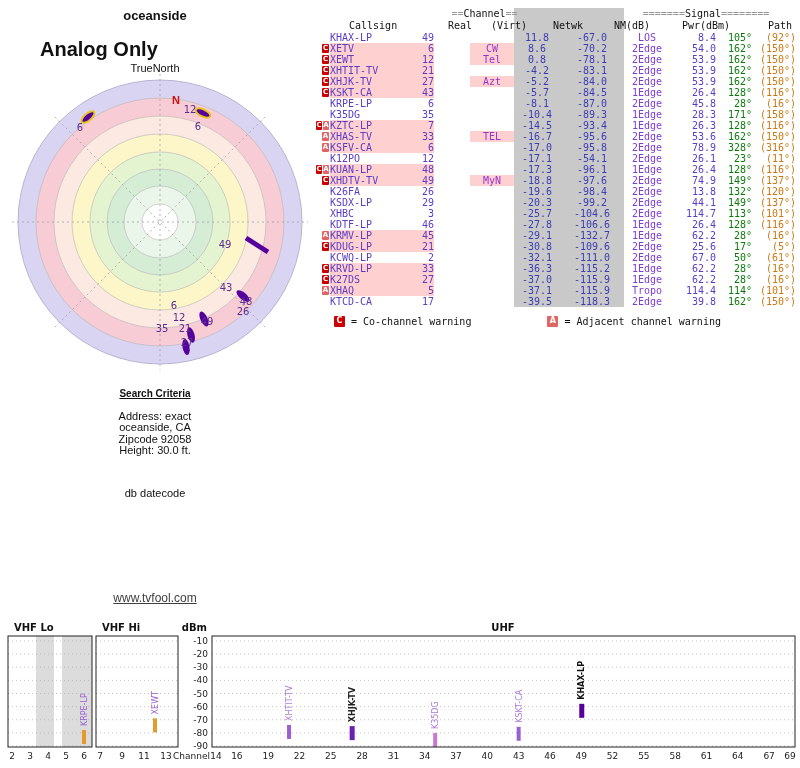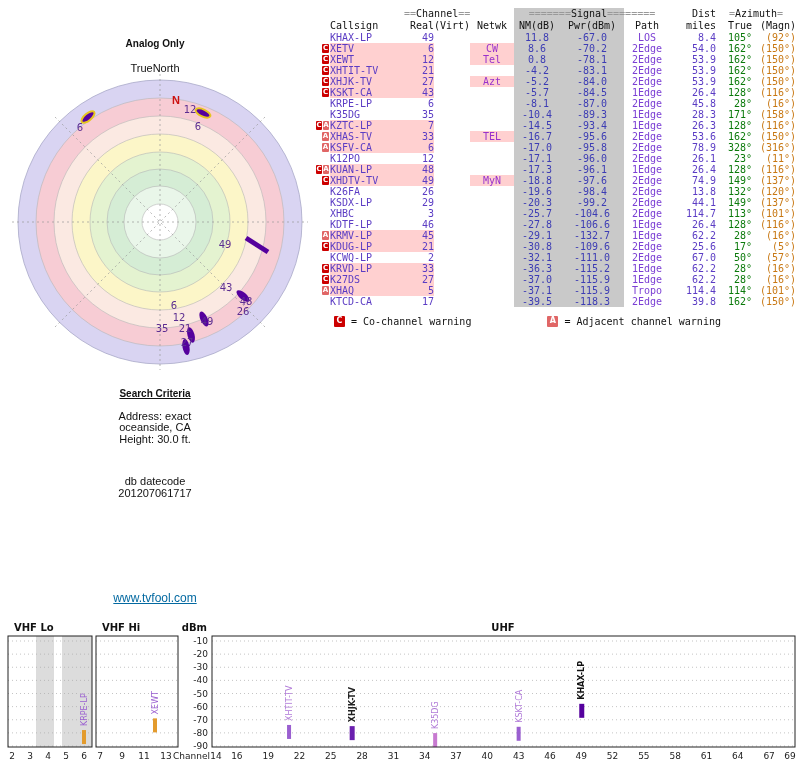--- a/index.html
+++ b/index.html
@@ -2,41 +2,41 @@
 <html><head>
 <meta charset="utf-8">
 <style>
   html,body{margin:0;padding:0;background:#fff;}
   .page{position:relative;width:800px;height:768px;background:#fff;overflow:hidden;
         font-family:"Liberation Sans",sans-serif;color:#111;}
 
   
   #title{position:absolute;left:40px;top:8px;width:230px;text-align:center;
          font-weight:bold;font-size:13px;}
-  #subtitle{position:absolute;left:40px;top:38px;width:230px;text-align:center;
-         font-weight:bold;font-size:10px;}
+  #subtitle{position:absolute;left:40px;top:38px;width:230px;
+         font-weight:bold;font-size:20px;}
   #truenorth{position:absolute;left:40px;top:62px;width:230px;text-align:center;font-size:11px;}
   #radar{position:absolute;left:10px;top:72px;}
   .rlabel{font:10px "DejaVu Sans",sans-serif;fill:#5b2d91;text-anchor:middle;}
 
   #search{position:absolute;left:40px;top:388px;width:230px;text-align:center;
           font-size:11px;line-height:11.5px;}
   #search .heading{font-weight:bold;text-decoration:underline;font-size:10px;margin-bottom:11px;}
   #search .datecode-label{margin-top:31px;}
   #linkwrap{position:absolute;left:40px;top:588px;width:230px;text-align:center;}
-  #linkwrap a{color:#0369a1;font-size:12px;text-decoration:underline;}
+  #linkwrap a{color:#404040;font-size:12px;text-decoration:underline;}
 
   
   .tbl{position:absolute;left:316px;top:8px;width:480px;
        font:10px "DejaVu Sans Mono",monospace;color:#111;}
   .graycol{position:absolute;left:198px;top:0;width:110px;height:299px;background:#c9c9c9;z-index:0;}
   .thead,.trow{position:relative;z-index:1;display:grid;
        grid-template-columns:14px 74px 30px 36px 44px 50px 60px 46px 46px 36px 44px;
        align-items:center;}
-  .thead{height:12px;line-height:12px;}
+  .thead{height:12px;line-height:12px;gap:19px;}
   .trow{height:11px;line-height:11px;}
   .cell{overflow:hidden;white-space:pre;}
   .hc{text-align:center;}
   .eq{color:#999;font-style:normal;}
   .real,.mi,.tru,.mag{text-align:right;}
   .net,.virt,.path{text-align:center;}
   .nm,.pwr{text-align:center;padding-right:4px;}
   .warn{display:flex;justify-content:flex-end;gap:1px;overflow:visible;padding-right:1px;}
   .wb{display:block;width:7px;height:9px;line-height:9px;text-align:center;color:#fff;
       font:bold 7px "DejaVu Sans",sans-serif;border-radius:1px;}
@@ -68,20 +68,21 @@
   .sec{font:bold 10px "DejaVu Sans",sans-serif;fill:#111;}
   .xlabel{font:9px "DejaVu Sans",sans-serif;fill:#222;}
   .slabel{font:8px "DejaVu Sans",sans-serif;}
   .slabel.bold{font-weight:bold;}
 </style>
 </head>
 <body>
 
 <div class="page">
 
+  <div id="title">oceanside</div>
   <div id="subtitle">Analog Only</div>
   <div id="truenorth">TrueNorth</div>
 
   <svg id="radar" width="300" height="300" viewBox="0 0 300 300">
     <g>
       <circle cx="150" cy="150" r="142" fill="#d9d4f2" stroke="#a8a8c8" stroke-width="0.8"></circle>
       <circle cx="150" cy="150" r="124" fill="#f7ccd4" stroke="#b5b5b5" stroke-width="0.6"></circle>
       <circle cx="150" cy="150" r="106" fill="#fbe9e2" stroke="#b5b5b5" stroke-width="0.6"></circle>
       <circle cx="150" cy="150" r="88" fill="#fcf6c8" stroke="#b5b5b5" stroke-width="0.6"></circle>
       <circle cx="150" cy="150" r="70" fill="#e4f3d0" stroke="#b5b5b5" stroke-width="0.6"></circle>
@@ -118,24 +119,24 @@
         <text x="175" y="260" class="rlabel">21</text>
         <text x="177" y="274" class="rlabel">27</text>
       </g>
   </svg>
 
   <div id="search">
     <div class="heading">Search Criteria</div>
     <div id="search-lines">
         <div>Address: exact</div>
         <div>oceanside, CA</div>
+        <div>Zipcode 92058</div>
         <div>Height: 30.0 ft.</div>
       </div>
     <div class="datecode-label">db datecode</div>
-    <div>201207061717</div>
   </div>
 
   <div id="linkwrap">
     <a href="#">www.tvfool.com</a>
   </div>
 
   <div class="tbl">
     <div class="graycol"></div>
     <div class="thead">
       <span class="cell" style="grid-column:1/3"></span>
@@ -302,21 +303,21 @@
           <span class="cell tru">328°</span>
           <span class="cell mag">(316°)</span>
         </div>
         <div class="trow">
           <span class="cell warn"></span>
           <span class="cell cs">K12PO</span>
           <span class="cell real">12</span>
           <span class="cell virt"></span>
           <span class="cell net"></span>
           <span class="cell nm">-17.1</span>
-          <span class="cell pwr">-96.0</span>
+          <span class="cell pwr">-54.1</span>
           <span class="cell path">2Edge</span>
           <span class="cell mi">26.1</span>
           <span class="cell tru">23°</span>
           <span class="cell mag">(11°)</span>
         </div>
         <div class="trow pink">
           <span class="cell warn"><b class="wb C">C</b><b class="wb A">A</b></span>
           <span class="cell cs">KUAN-LP</span>
           <span class="cell real">48</span>
           <span class="cell virt"></span>
@@ -423,21 +424,21 @@
           <span class="cell warn"></span>
           <span class="cell cs">KCWQ-LP</span>
           <span class="cell real">2</span>
           <span class="cell virt"></span>
           <span class="cell net"></span>
           <span class="cell nm">-32.1</span>
           <span class="cell pwr">-111.0</span>
           <span class="cell path">2Edge</span>
           <span class="cell mi">67.0</span>
           <span class="cell tru">50°</span>
-          <span class="cell mag">(57°)</span>
+          <span class="cell mag">(61°)</span>
         </div>
         <div class="trow pink">
           <span class="cell warn"><b class="wb C">C</b></span>
           <span class="cell cs">KRVD-LP</span>
           <span class="cell real">33</span>
           <span class="cell virt"></span>
           <span class="cell net"></span>
           <span class="cell nm">-36.3</span>
           <span class="cell pwr">-115.2</span>
           <span class="cell path">1Edge</span>

